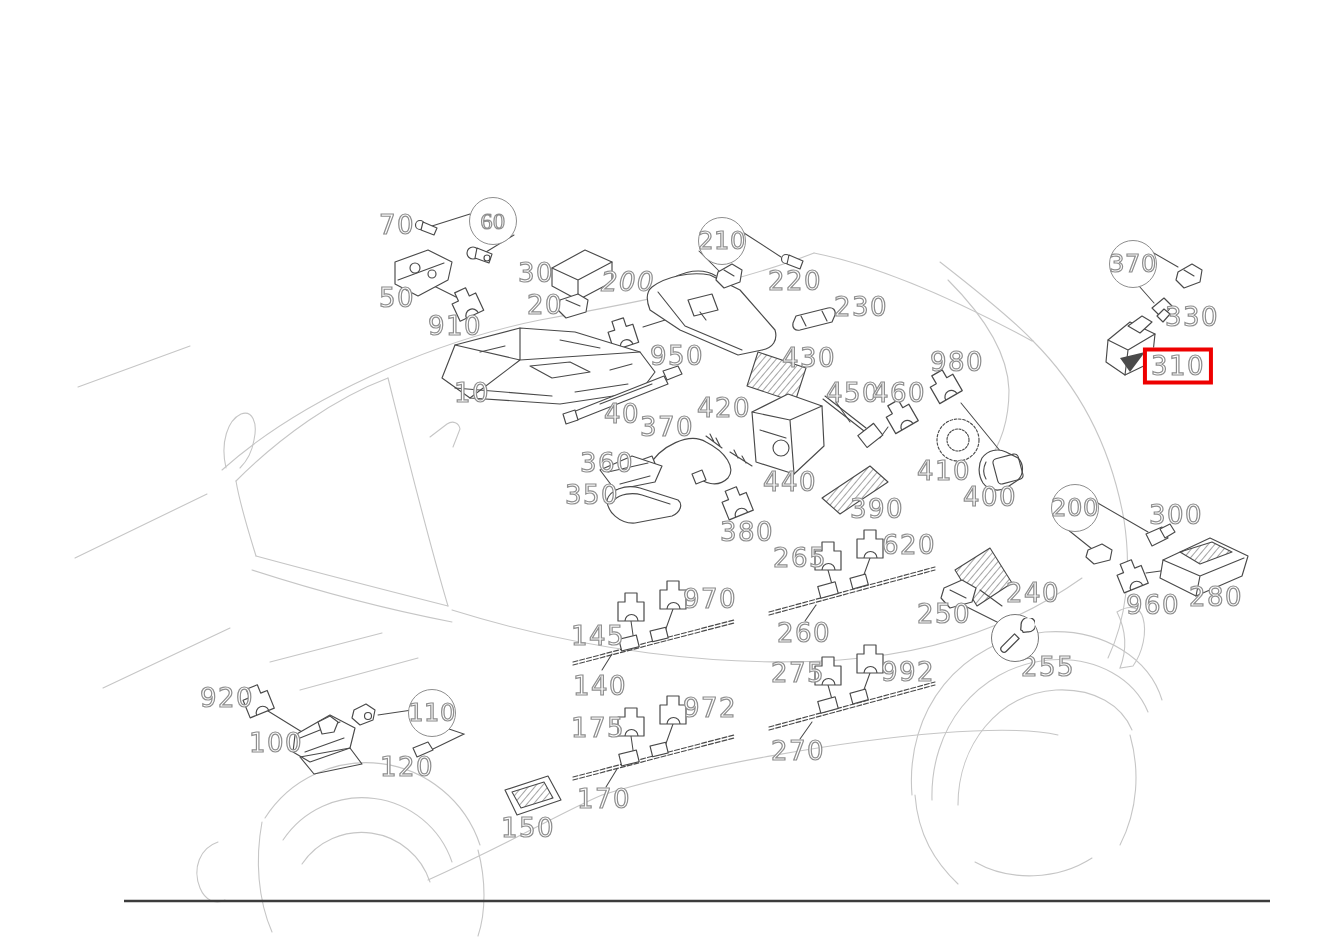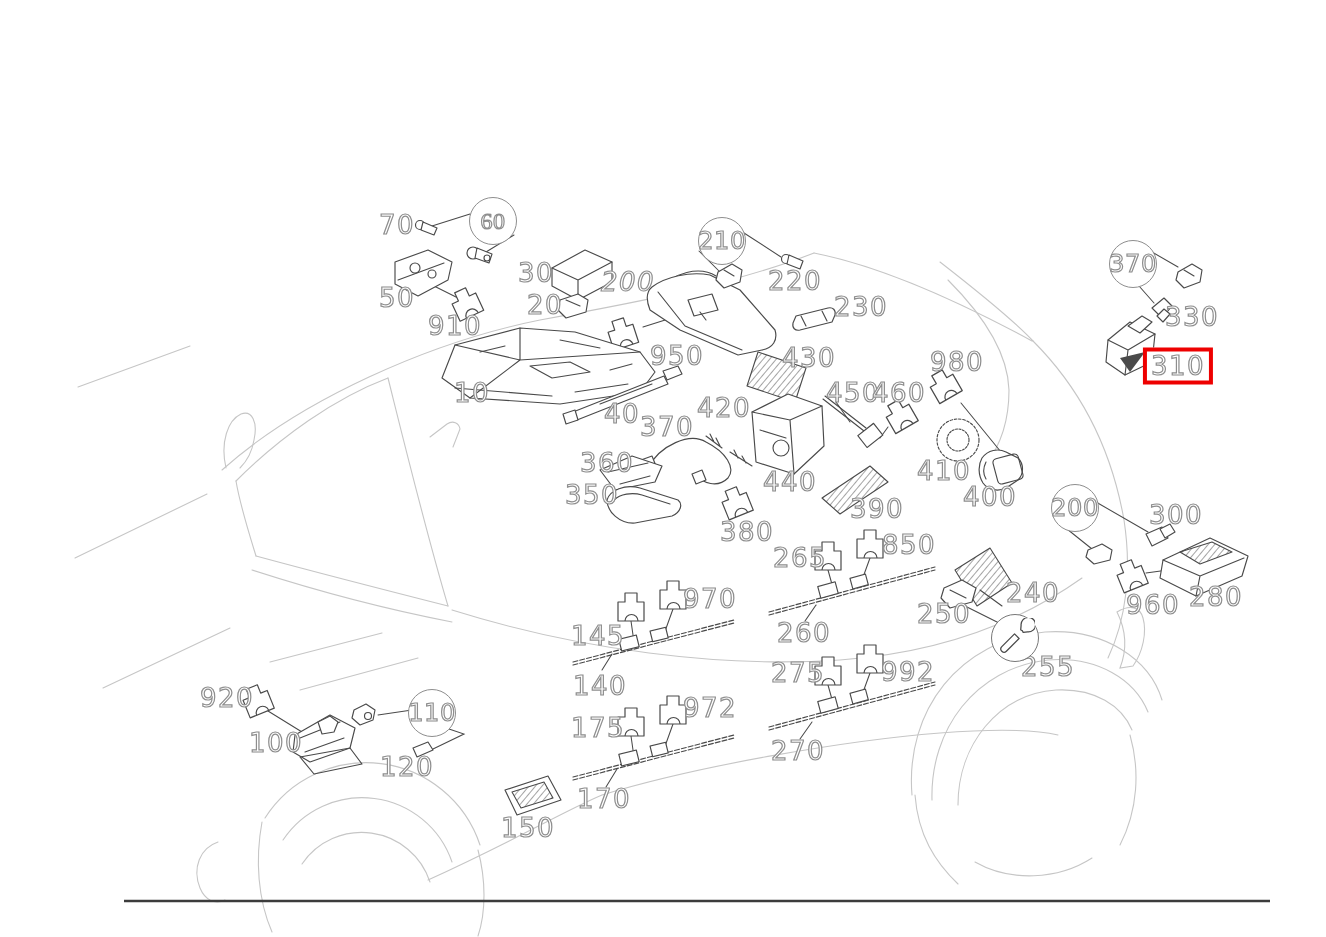--- a/index.html
+++ b/index.html
@@ -395,21 +395,21 @@
       <div class="callout" style="left: 944px; top: 471px;">410</div>
       <div class="callout" style="left: 990px; top: 497px;">400</div>
       <div class="callout circled" style="left: 1075px; top: 508px;">200</div>
       <div class="callout" style="left: 1176px; top: 515px;">300</div>
       <div class="callout" style="left: 1153px; top: 605px;">960</div>
       <div class="callout" style="left: 1216px; top: 597px;">280</div>
       <div class="callout" style="left: 1033px; top: 593px;">240</div>
       <div class="callout" style="left: 944px; top: 614px;">250</div>
       <div class="callout" style="left: 1048px; top: 667px;">255</div>
       <div class="callout" style="left: 800px; top: 558px;">265</div>
-      <div class="callout" style="left: 909px; top: 545px;">850</div>
+      <div class="callout" style="left: 909px; top: 545px;">620</div>
       <div class="callout" style="left: 804px; top: 633px;">260</div>
       <div class="callout" style="left: 798px; top: 673px;">275</div>
       <div class="callout" style="left: 908px; top: 658px; margin-top: 14px;">992</div>
       <div class="callout" style="left: 798px; top: 751px;">270</div>
       <div class="callout" style="left: 598px; top: 636px;">145</div>
       <div class="callout" style="left: 710px; top: 599px;">970</div>
       <div class="callout" style="left: 600px; top: 686px;">140</div>
       <div class="callout" style="left: 598px; top: 728px;">175</div>
       <div class="callout" style="left: 710px; top: 708px;">972</div>
       <div class="callout" style="left: 604px; top: 799px;">170</div>

